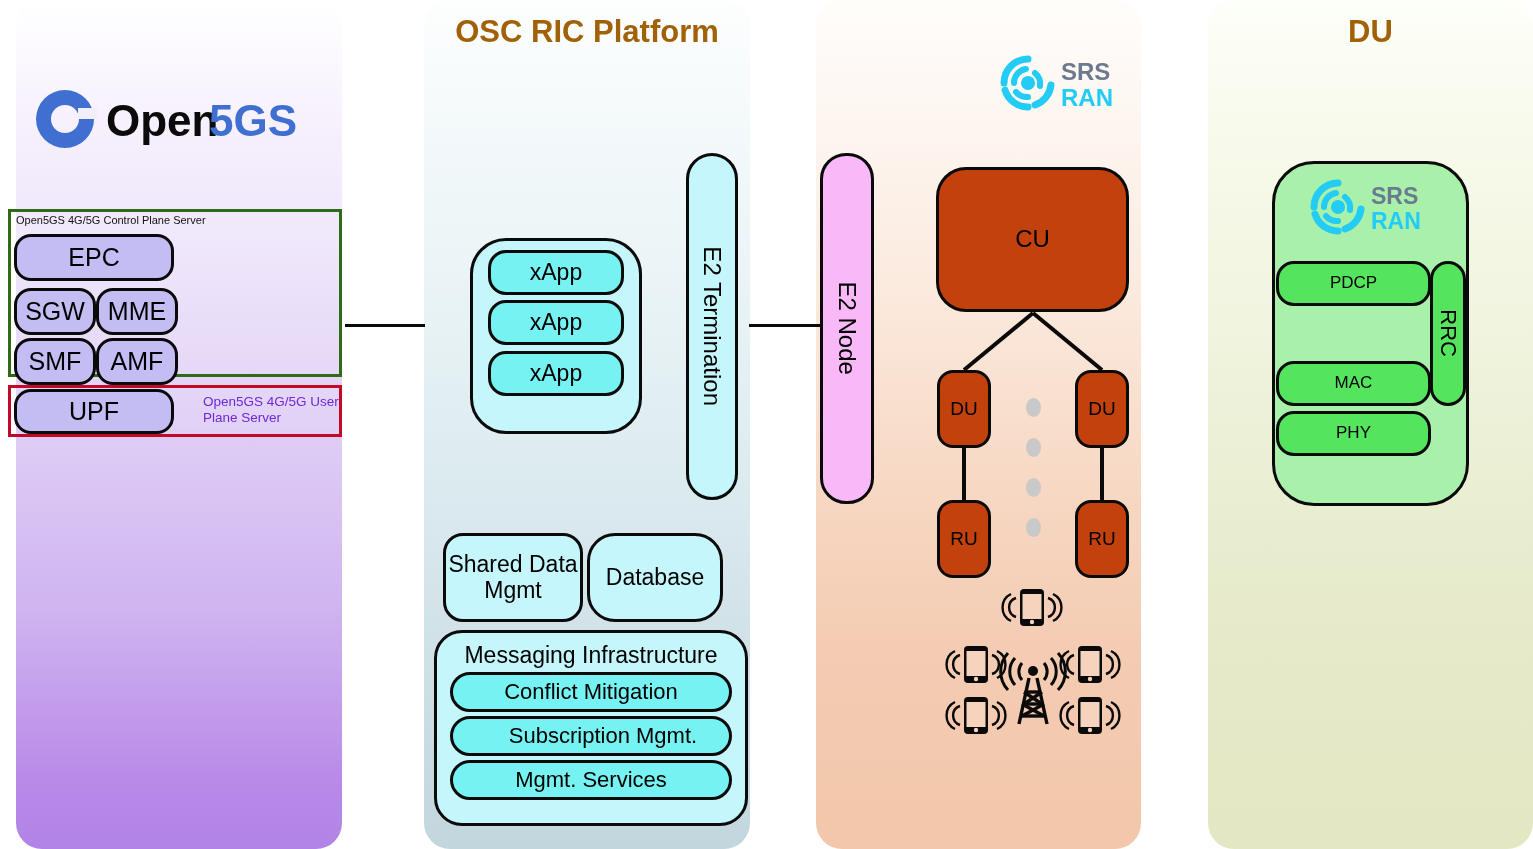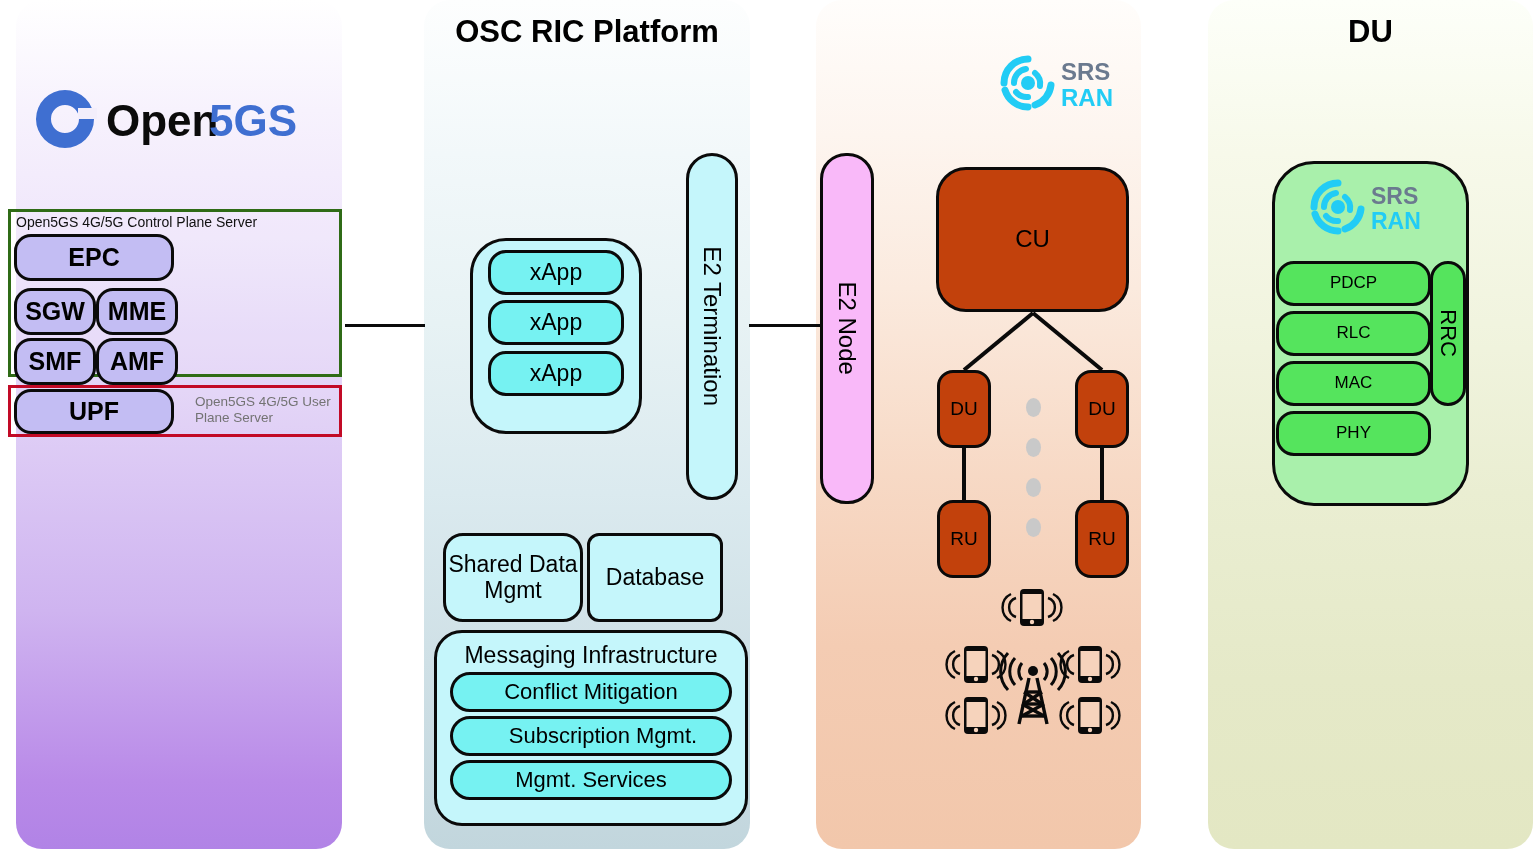--- a/index.html
+++ b/index.html
@@ -11,58 +11,58 @@
   .panel{position:absolute;border-radius:26px;}
   #panel-core{left:16px;top:0;width:326px;height:849px;
      background:linear-gradient(to bottom,#ffffff 0%,#f7f2fd 13%,#efe6fb 28%,#e2d3f7 46%,#cfb4f0 72%,#b98ae8 92%,#b183e6 100%);}
   #panel-ric{left:424px;top:0;width:326px;height:849px;
      background:linear-gradient(to bottom,#fdfefe 0%,#f2f8fa 18%,#e7f2f4 38%,#dbeaef 58%,#cfe0e6 78%,#c2d6dd 100%);}
   #panel-ran{left:816px;top:0;width:325px;height:849px;
      background:linear-gradient(to bottom,#fffdfb 0%,#fdf5ef 16%,#fbeade 34%,#f7d9c5 56%,#f4ccb3 76%,#f2c7ab 100%);}
   #panel-du{left:1208px;top:0;width:325px;height:849px;
      background:linear-gradient(to bottom,#fdfff9 0%,#f7f9ea 18%,#f1f4df 38%,#eaeed2 58%,#e5e9c8 80%,#e3e7c3 100%);}
 
-  .panel-title{position:absolute;width:100%;text-align:center;color:#000000;}
+  .panel-title{position:absolute;width:100%;text-align:center;color:#a16207;}
   #title-core{top:10px;font-size:41px;font-weight:400;color:#111;letter-spacing:.5px;}
   #title-ric{top:14px;font-size:31px;font-weight:bold;}
   #title-du{top:14px;font-size:31px;font-weight:bold;}
 
   
   .node{position:absolute;box-sizing:border-box;border:3px solid #0a0a0a;
         display:flex;align-items:center;justify-content:center;text-align:center;
         color:#000;line-height:1.1;}
   .v-node span{display:block;transform:rotate(90deg);white-space:nowrap;}
 
   
   #cp-server{position:absolute;left:8px;top:209px;width:334px;height:168px;
      box-sizing:border-box;border:3px solid #2f6b16;background:rgba(255,255,255,0.08);}
-  #cp-server-label{position:absolute;left:5px;top:2px;font-size:14px;color:#111;}
+  #cp-server-label{position:absolute;left:5px;top:2px;font-size:11px;color:#111;}
   #up-server{position:absolute;left:8px;top:385px;width:334px;height:52px;
      box-sizing:border-box;border:3px solid #c20a26;background:rgba(255,255,255,0.08);}
-  #up-server-label{position:absolute;left:184px;top:6px;font-size:13.5px;color:#737373;line-height:1.22;}
-  .nf{background:#c3bdf3;border-radius:17px;font-size:25px;font-weight:bold;}
+  #up-server-label{position:absolute;left:192px;top:6px;font-size:13.5px;color:#6d28d9;line-height:1.22;}
+  .nf{background:#c3bdf3;border-radius:17px;font-size:25px;}
   #nf-epc{left:14px;top:234px;width:160px;height:47px;}
   #nf-sgw{left:14px;top:288px;width:82px;height:47px;}
   #nf-mme{left:96px;top:288px;width:82px;height:47px;}
   #nf-smf{left:14px;top:338px;width:82px;height:47px;}
   #nf-amf{left:96px;top:338px;width:82px;height:47px;}
   #nf-upf{left:14px;top:389px;width:160px;height:45px;}
 
   
   #open5gs-logo{position:absolute;left:34px;top:88px;width:276px;height:62px;}
 
   
   #xapp-container{left:470px;top:238px;width:172px;height:196px;border-radius:36px;background:#c5f6fb;}
   .xapp{background:#76f2f2;border-radius:18px;font-size:23px;}
   #xapp-1{left:488px;top:250px;width:136px;height:45px;}
   #xapp-2{left:488px;top:300px;width:136px;height:45px;}
   #xapp-3{left:488px;top:351px;width:136px;height:45px;}
   #e2-termination{left:686px;top:153px;width:52px;height:347px;border-radius:26px;background:#c5f6fb;font-size:24px;}
   #sdl{left:443px;top:533px;width:140px;height:89px;border-radius:20px;background:#c5f6fb;font-size:23px;}
-  #database{left:587px;top:533px;width:136px;height:89px;border-radius:12px;background:#c5f6fb;font-size:23px;}
+  #database{left:587px;top:533px;width:136px;height:89px;border-radius:28px;background:#c5f6fb;font-size:23px;}
   #messaging{left:434px;top:630px;width:314px;height:196px;border-radius:28px;background:#c5f6fb;
      align-items:flex-start;justify-content:center;padding-top:10px;font-size:23px;}
   .msvc{background:#76f2f2;border-radius:20px;font-size:22px;}
   #msvc-1{left:450px;top:672px;width:282px;height:40px;}
   #msvc-2{left:450px;top:716px;width:282px;height:40px;padding-left:24px;}
   #msvc-3{left:450px;top:760px;width:282px;height:40px;}
 
   
   #e2-node{left:820px;top:153px;width:54px;height:351px;border-radius:26px;background:#f9b9f9;font-size:24px;}
   .ran{background:#c2410c;}
@@ -266,21 +266,20 @@
       <path d="M29 17 A14 14 0 0 0 17 31" stroke-width="6"></path>
       <path d="M19 40 A14 14 0 0 0 31 45" stroke-width="6"></path>
       <path d="M43 34 A14 14 0 0 0 38 21" stroke-width="6"></path>
     </g>
     <circle cx="31" cy="31" r="7" fill="#22ccf5"></circle>
     <text x="64" y="28" font-family="Liberation Sans, sans-serif" font-size="23" font-weight="bold" fill="#6b7a8f">SRS</text>
     <text x="64" y="53" font-family="Liberation Sans, sans-serif" font-size="23" font-weight="bold" fill="#22ccf5">RAN</text>
   </svg>
 
   <div class="node layer" id="l-pdcp">PDCP</div>
-  <div class="node layer" id="l-rlc">RLC</div>
   <div class="node layer" id="l-mac">MAC</div>
   <div class="node layer" id="l-phy">PHY</div>
   <div class="node v-node" id="l-rrc">
     <span>RRC</span>
   </div>
 
   <div class="link" id="link-core-ric"></div>
   <div class="link" id="link-ric-ran"></div>
 
 </div>

